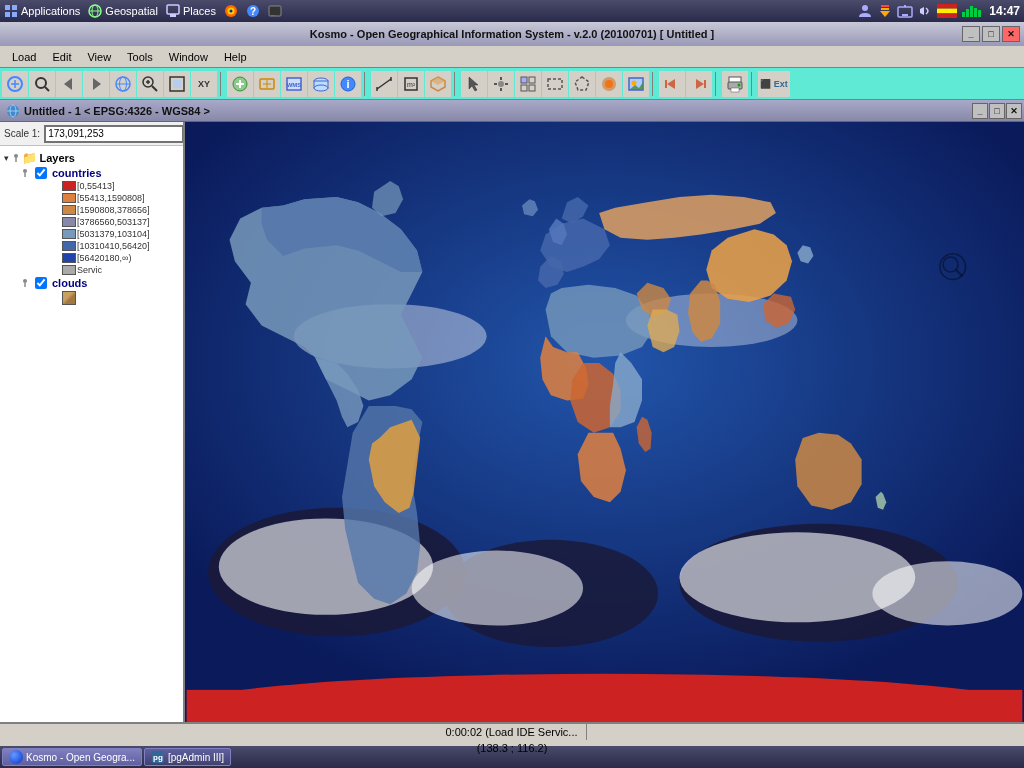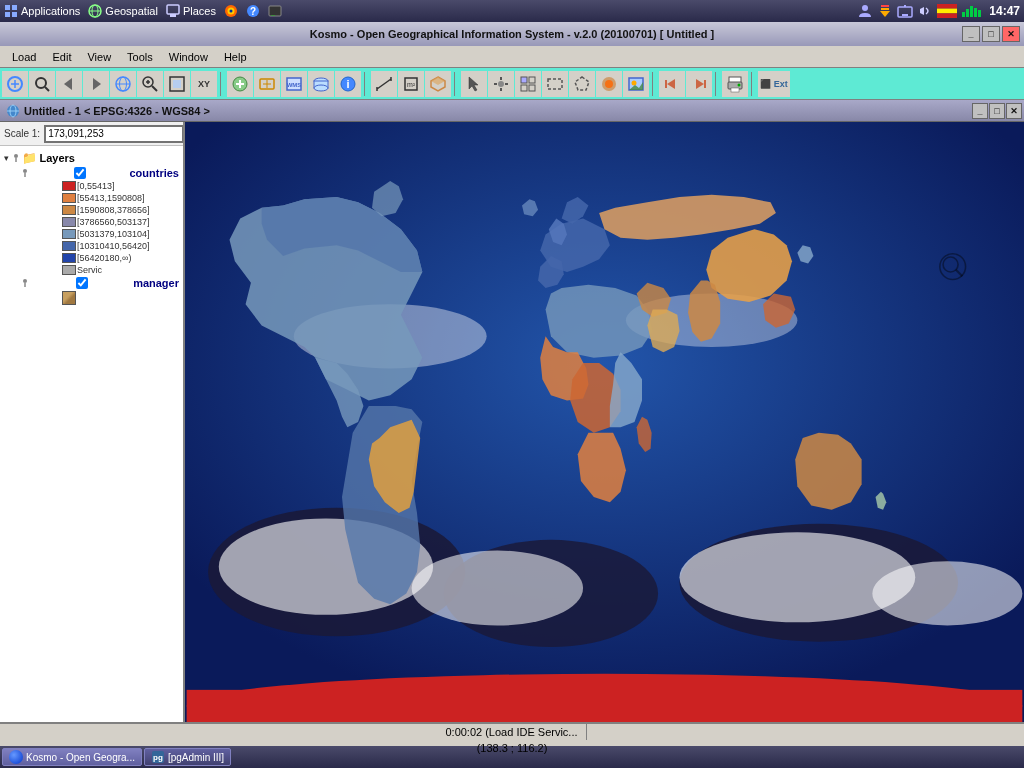--- a/index.html
+++ b/index.html
@@ -188,21 +188,20 @@
     .tree-layer {
       margin-left: 16px;
     }
     .tree-layer-row {
       display: flex;
       align-items: center;
       padding: 1px 2px;
       gap: 5px;
       font-size: 11px;
       cursor: pointer;
-      justify-content: space-between;
     }
     .layer-checkbox {
       width: 12px;
       height: 12px;
     }
     .layer-name { font-weight: bold; color: #000080; }
 
     .legend-item {
       display: flex;
       align-items: center;
@@ -673,21 +672,21 @@
           </div>
         </div>
 
         <div class="clouds-layer">
           <div class="tree-layer-row">
             <svg width="10" height="10" viewBox="0 0 10 10" style="flex-shrink:0;">
               <circle cx="5" cy="3" r="2" fill="#888"></circle>
               <line x1="5" y1="5" x2="5" y2="9" stroke="#888" stroke-width="1.5"></line>
             </svg>
             <input type="checkbox" class="layer-checkbox" checked="" style="">
-            <span class="layer-name">manager</span>
+            <span class="layer-name">clouds</span>
           </div>
           <div class="clouds-swatch-row">
             <div class="clouds-swatch"></div>
           </div>
         </div>
       </div>
     </div>
 
   </div>
 

